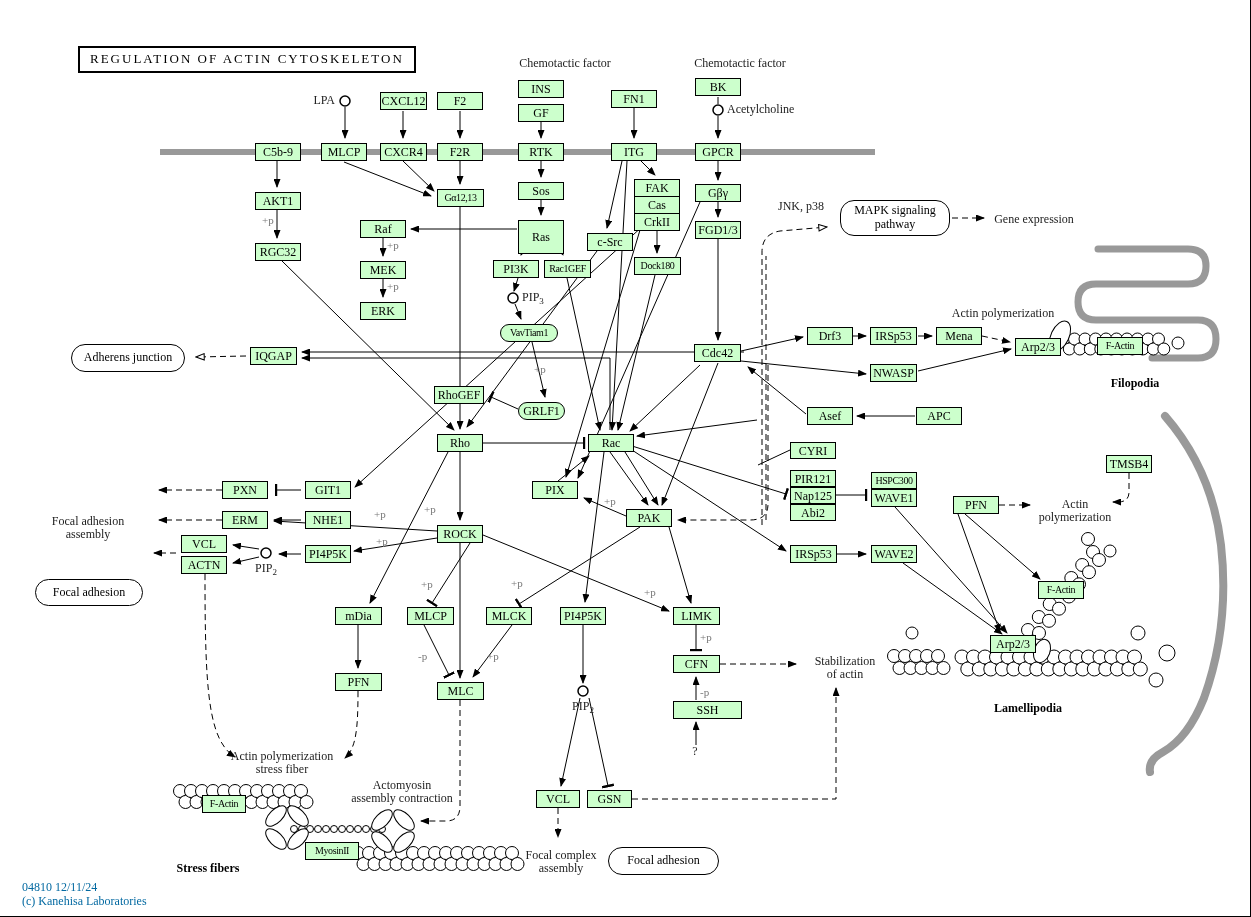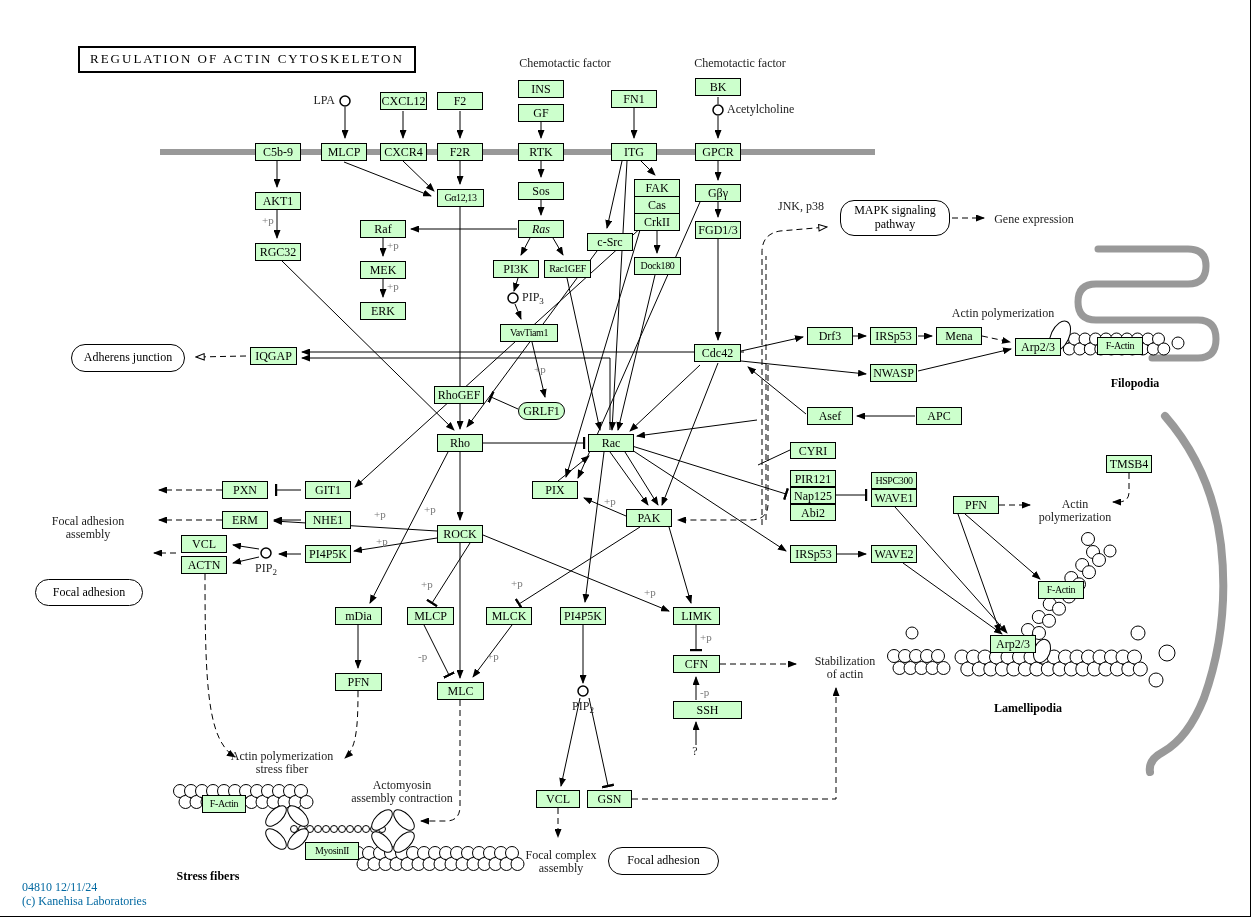--- a/index.html
+++ b/index.html
@@ -353,31 +353,31 @@
       <div class="gnode" style="left: 518px; top: 104px; width: 46px; height: 18px;">GF</div>
       <div class="gnode" style="left: 611px; top: 90px; width: 46px; height: 18px;">FN1</div>
       <div class="gnode" style="left: 695px; top: 78px; width: 46px; height: 18px;">BK</div>
       <div class="gnode" style="left: 255px; top: 192px; width: 46px; height: 18px;">AKT1</div>
       <div class="gnode" style="left: 255px; top: 243px; width: 46px; height: 18px;">RGC32</div>
       <div class="gnode tight" style="left: 437px; top: 189px; width: 47px; height: 18px;">Gα12,13</div>
       <div class="gnode" style="left: 360px; top: 220px; width: 46px; height: 18px;">Raf</div>
       <div class="gnode" style="left: 360px; top: 261px; width: 46px; height: 18px;">MEK</div>
       <div class="gnode" style="left: 360px; top: 302px; width: 46px; height: 18px;">ERK</div>
       <div class="gnode" style="left: 518px; top: 182px; width: 46px; height: 18px;">Sos</div>
-      <div class="gnode" style="left: 518px; top: 220px; width: 46px; height: 18px; font-style: italic;">Ras</div>
+      <div class="gnode" style="left: 518px; top: 220px; width: 46px; height: 34px;">Ras</div>
       <div class="gnode" style="left: 493px; top: 260px; width: 46px; height: 18px;">PI3K</div>
       <div class="gnode tight" style="left: 544px; top: 260px; width: 47px; height: 18px;">Rac1GEF</div>
       <div class="gnode" style="left: 587px; top: 233px; width: 46px; height: 18px;">c-Src</div>
       <div class="gnode" style="left: 634px; top: 179px; width: 46px; height: 18px;">FAK</div>
       <div class="gnode" style="left: 634px; top: 196px; width: 46px; height: 18px;">Cas</div>
       <div class="gnode" style="left: 634px; top: 213px; width: 46px; height: 18px;">CrkII</div>
       <div class="gnode tight" style="left: 634px; top: 257px; width: 47px; height: 18px;">Dock180</div>
       <div class="gnode" style="left: 695px; top: 184px; width: 46px; height: 18px;">Gβγ</div>
       <div class="gnode" style="left: 695px; top: 221px; width: 46px; height: 18px;">FGD1/3</div>
-      <div class="gnode tight" style="left: 500px; top: 324px; width: 58px; height: 18px;">VavTiam1</div>
+      <div class="gnode tight" style="left: 500px; top: 324px; width: 58px; height: 18px; border-radius: 9px;">VavTiam1</div>
       <div class="gnode" style="left: 250px; top: 347px; width: 47px; height: 18px;">IQGAP</div>
       <div class="gnode" style="left: 694px; top: 344px; width: 47px; height: 18px;">Cdc42</div>
       <div class="gnode" style="left: 807px; top: 327px; width: 46px; height: 18px;">Drf3</div>
       <div class="gnode" style="left: 870px; top: 327px; width: 47px; height: 18px;">IRSp53</div>
       <div class="gnode" style="left: 936px; top: 327px; width: 46px; height: 18px;">Mena</div>
       <div class="gnode" style="left: 1015px; top: 338px; width: 46px; height: 18px;">Arp2/3</div>
       <div class="gnode tight" style="left: 1097px; top: 337px; width: 46px; height: 18px;">F-Actin</div>
       <div class="gnode" style="left: 870px; top: 364px; width: 47px; height: 18px;">NWASP</div>
       <div class="gnode" style="left: 807px; top: 407px; width: 46px; height: 18px;">Asef</div>
       <div class="gnode" style="left: 916px; top: 407px; width: 46px; height: 18px;">APC</div>
@@ -437,21 +437,21 @@
       <div class="lbl" style="left: 1075px; top: 510px;">polymerization</div>
       <div class="lbl" style="left: 845px; top: 654px;">Stabilization</div>
       <div class="lbl" style="left: 845px; top: 667px;">of actin</div>
       <div class="lbl bold" style="left: 1028px; top: 701px;">Lamellipodia</div>
       <div class="lbl" style="left: 561px; top: 848px;">Focal complex</div>
       <div class="lbl" style="left: 561px; top: 861px;">assembly</div>
       <div class="lbl" style="left: 282px; top: 749px;">Actin polymerization</div>
       <div class="lbl" style="left: 282px; top: 762px;">stress fiber</div>
       <div class="lbl" style="left: 402px; top: 778px;">Actomyosin</div>
       <div class="lbl" style="left: 402px; top: 791px;">assembly contraction</div>
-      <div class="lbl bold" style="left: 208px; top: 861px; margin-top: 8px;">Stress fibers</div>
+      <div class="lbl bold" style="left: 208px; top: 861px;">Stress fibers</div>
       <div class="lbl" style="left: 695px; top: 744px;">?</div>
       <div class="elbl" style="left: 262px; top: 214px;">+p</div>
       <div class="elbl" style="left: 387px; top: 239px;">+p</div>
       <div class="elbl" style="left: 387px; top: 280px;">+p</div>
       <div class="elbl" style="left: 534px; top: 363px;">+p</div>
       <div class="elbl" style="left: 374px; top: 508px;">+p</div>
       <div class="elbl" style="left: 424px; top: 503px;">+p</div>
       <div class="elbl" style="left: 376px; top: 535px;">+p</div>
       <div class="elbl" style="left: 604px; top: 495px;">+p</div>
       <div class="elbl" style="left: 421px; top: 578px;">+p</div>

